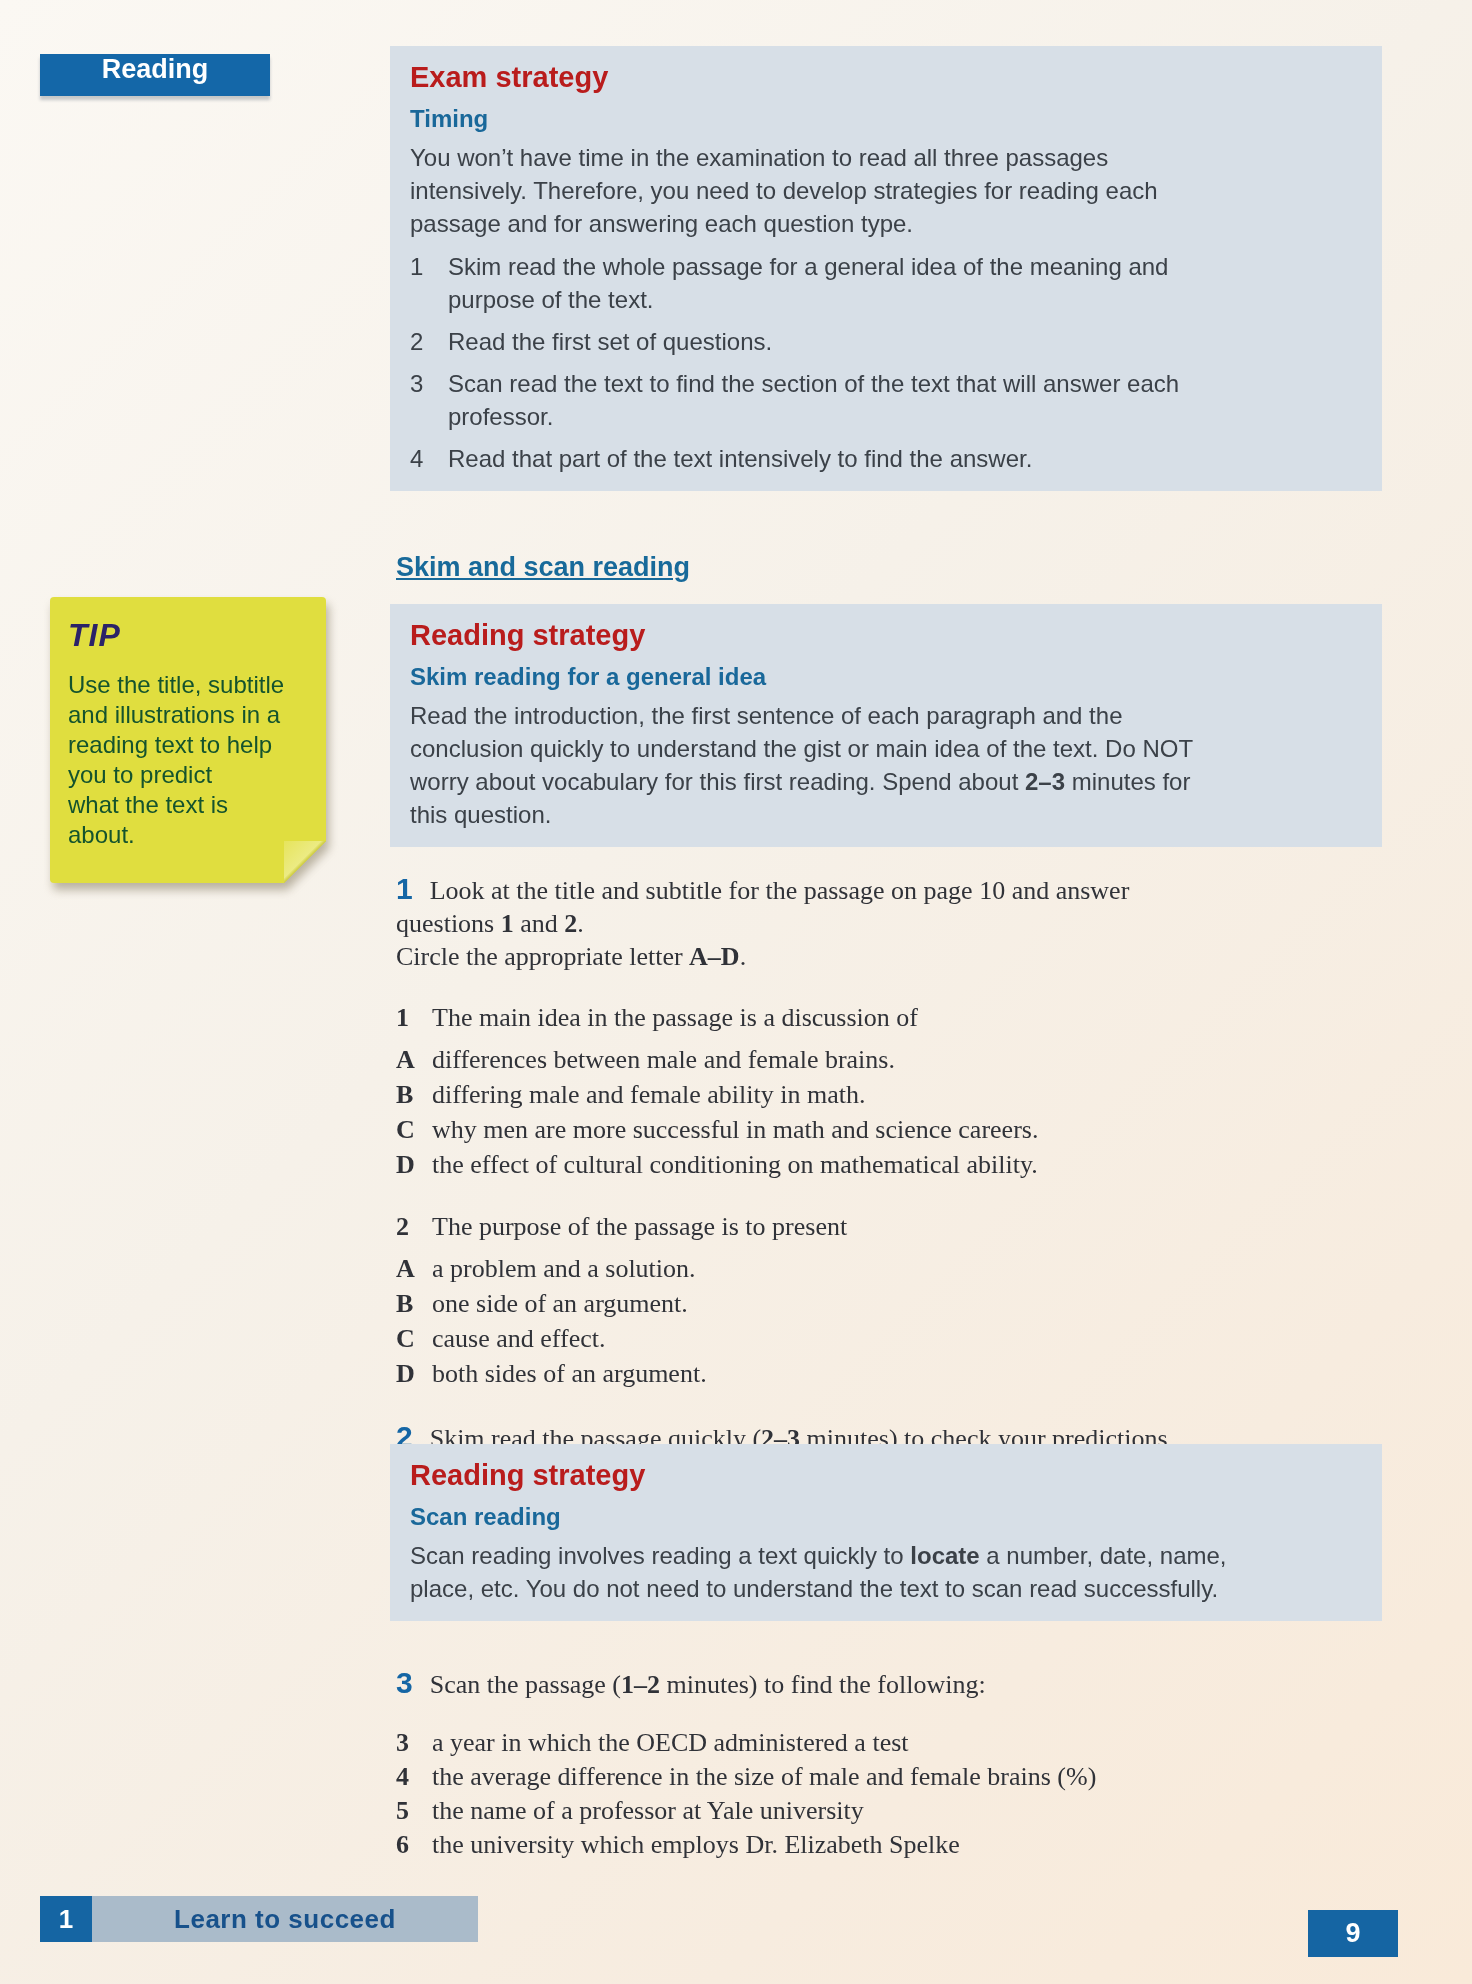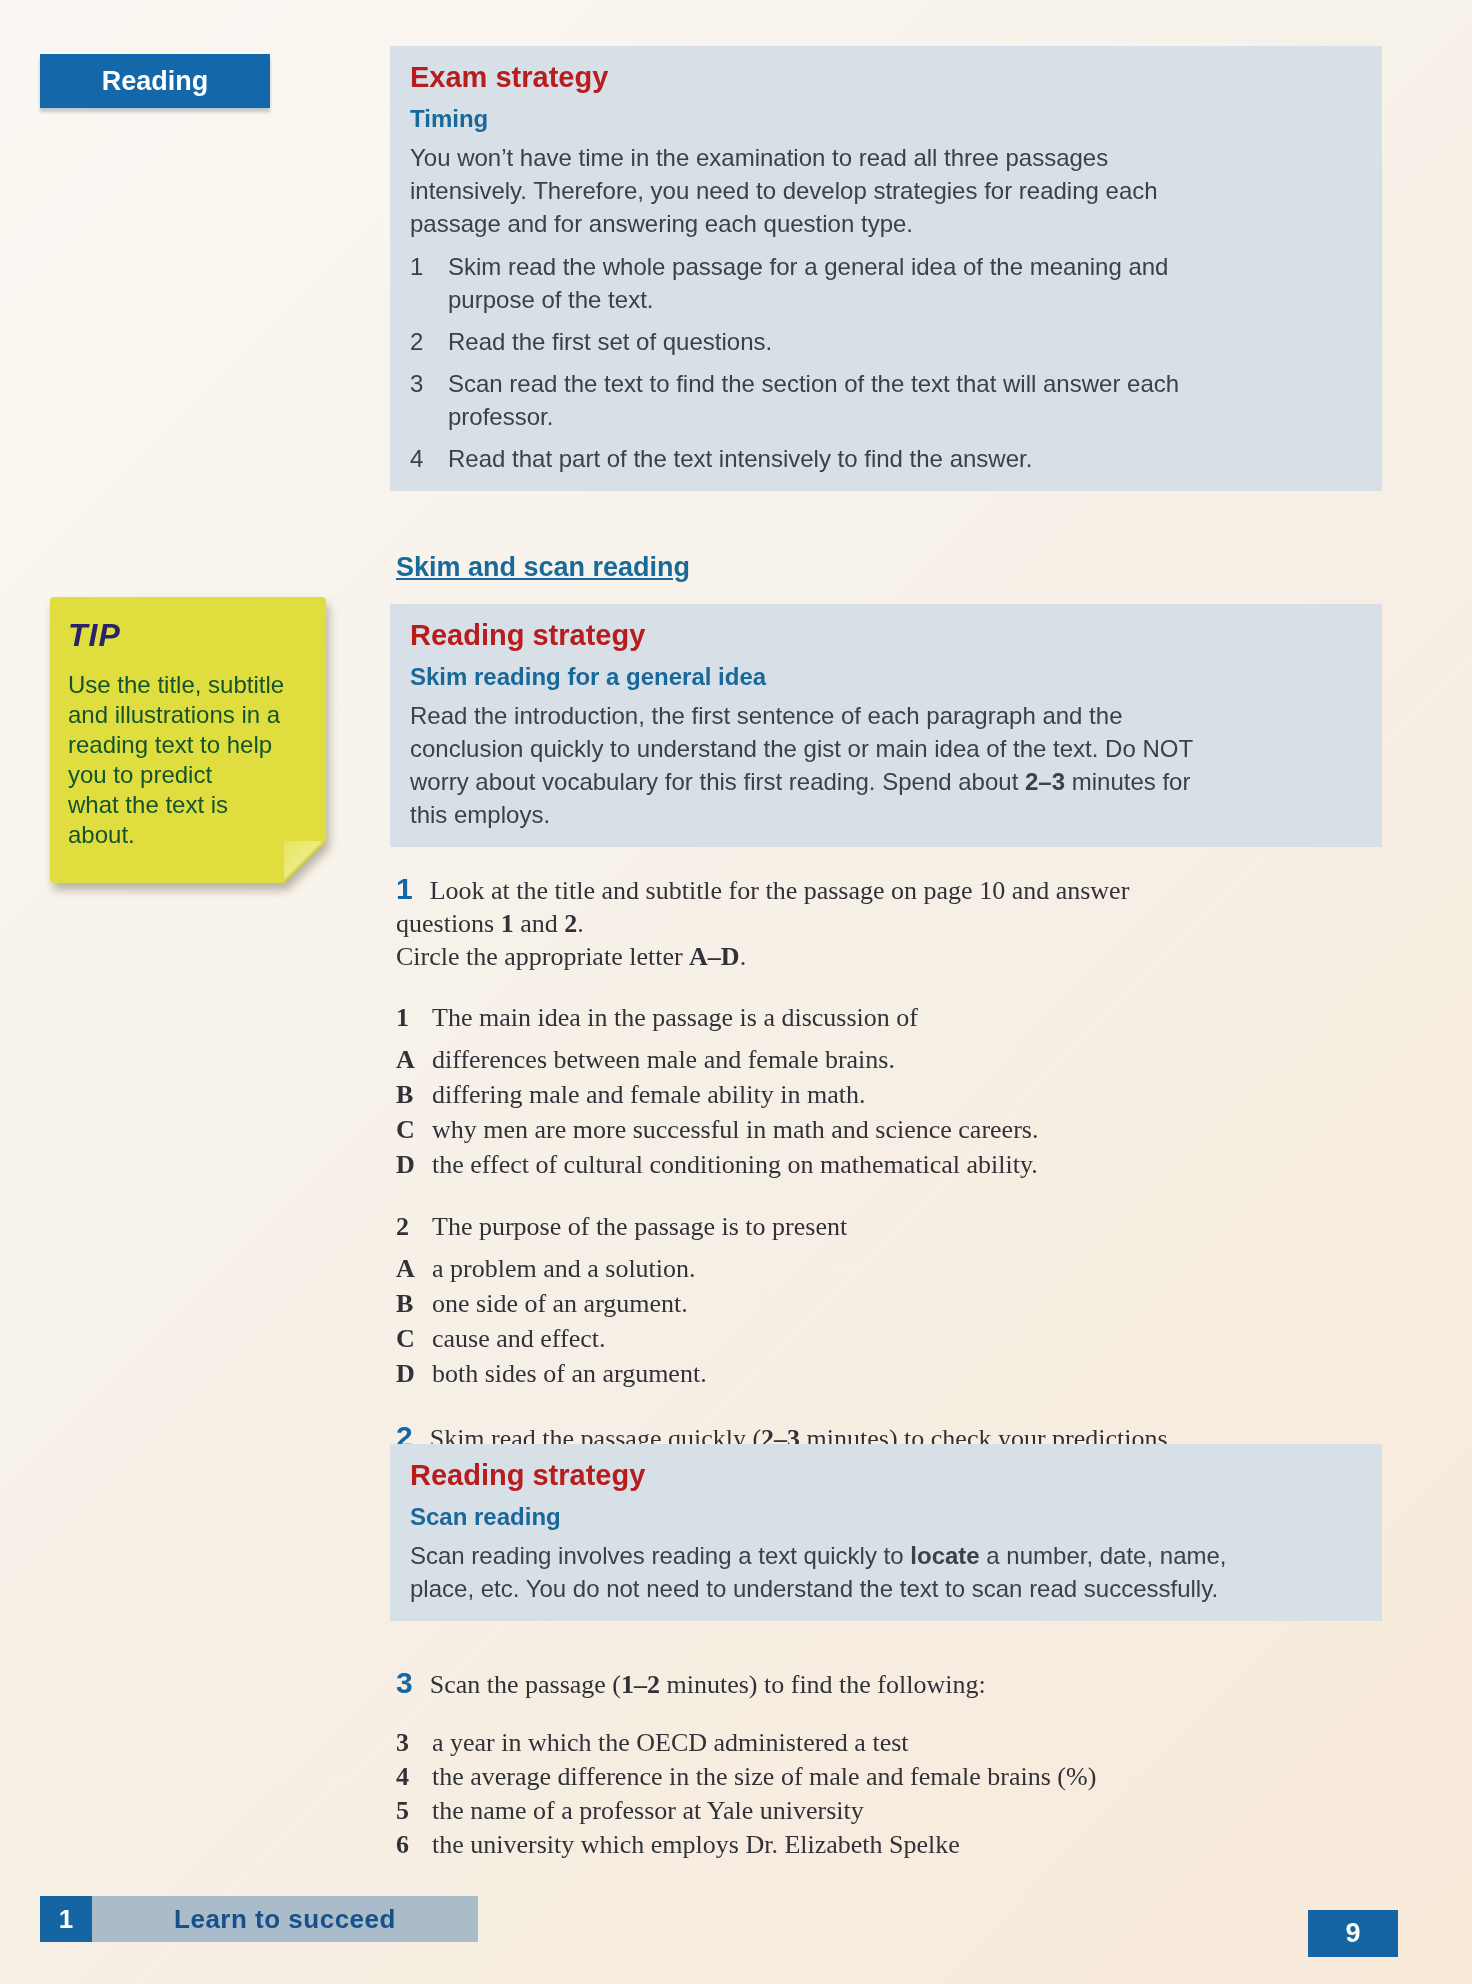--- a/index.html
+++ b/index.html
@@ -6,22 +6,22 @@
   body{
     width:1472px;height:1984px;position:relative;overflow:hidden;
     background:linear-gradient(135deg,#fbf8f3 0%,#f6f1e9 42%,#f7ecdf 78%,#f9ead9 100%);
     font-family:"Liberation Sans",sans-serif;
     -webkit-font-smoothing:antialiased;
   }
   .page{position:absolute;inset:0;}
 
   
   .tab{
-    position:absolute;left:40px;top:54px;width:230px;height:54px;
-    background:#1467a8;color:#ffffff;display:flex;align-items:center;justify-content:center;
+    position:absolute;left:40px;top:54px;width:230px;height:42px;
+    background:#1467a8;color:#ffffff;display:flex;align-items:flex-start;justify-content:center;
     font-weight:bold;font-size:27px;box-shadow:0 4px 3px rgba(40,60,80,.25);
   }
 
   
   .box{
     position:absolute;left:390px;width:992px;background:#d7dfe7;
     padding:16px 20px;box-sizing:border-box;
   }
   .box-title{margin:0;color:#b91c1c;font-weight:bold;font-size:29px;line-height:31px;}
   .box-subtitle{margin:13px 0 0;color:#19689a;font-weight:bold;font-size:24px;line-height:26px;}
@@ -152,21 +152,21 @@
     </div>
   </aside>
 
   <section class="box" id="strategy-box-1" style="top:604px;">
     <h2 class="box-title">Reading strategy</h2>
     <h3 class="box-subtitle">Skim reading for a general idea</h3>
     <div class="box-text">
       <div class="tline">Read the introduction, the first sentence of each paragraph and the</div>
       <div class="tline">conclusion quickly to understand the gist or main idea of the text. Do NOT</div>
       <div class="tline">worry about vocabulary for this first reading. Spend about <b>2–3</b> minutes for</div>
-      <div class="tline">this employs.</div>
+      <div class="tline">this question.</div>
     </div>
   </section>
 
   <div class="exercise" id="exercise-1">
     <div class="lead">
       <div><span class="ex-num">1</span><span>Look at the title and subtitle for the passage on page 10 and answer</span></div>
       <div>questions <b>1</b> and <b>2</b>.</div>
       <div>Circle the appropriate letter <b>A–D</b>.</div>
     </div>
 

